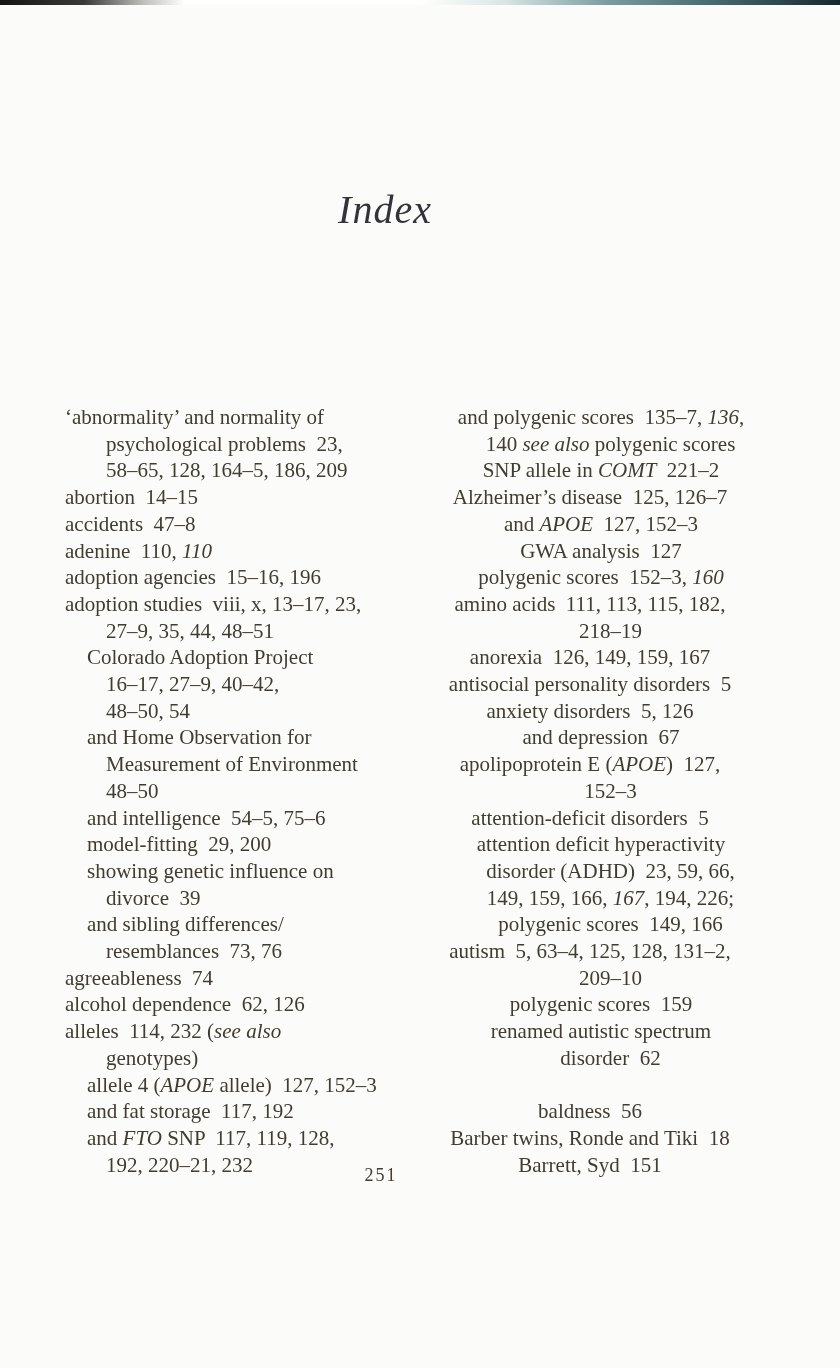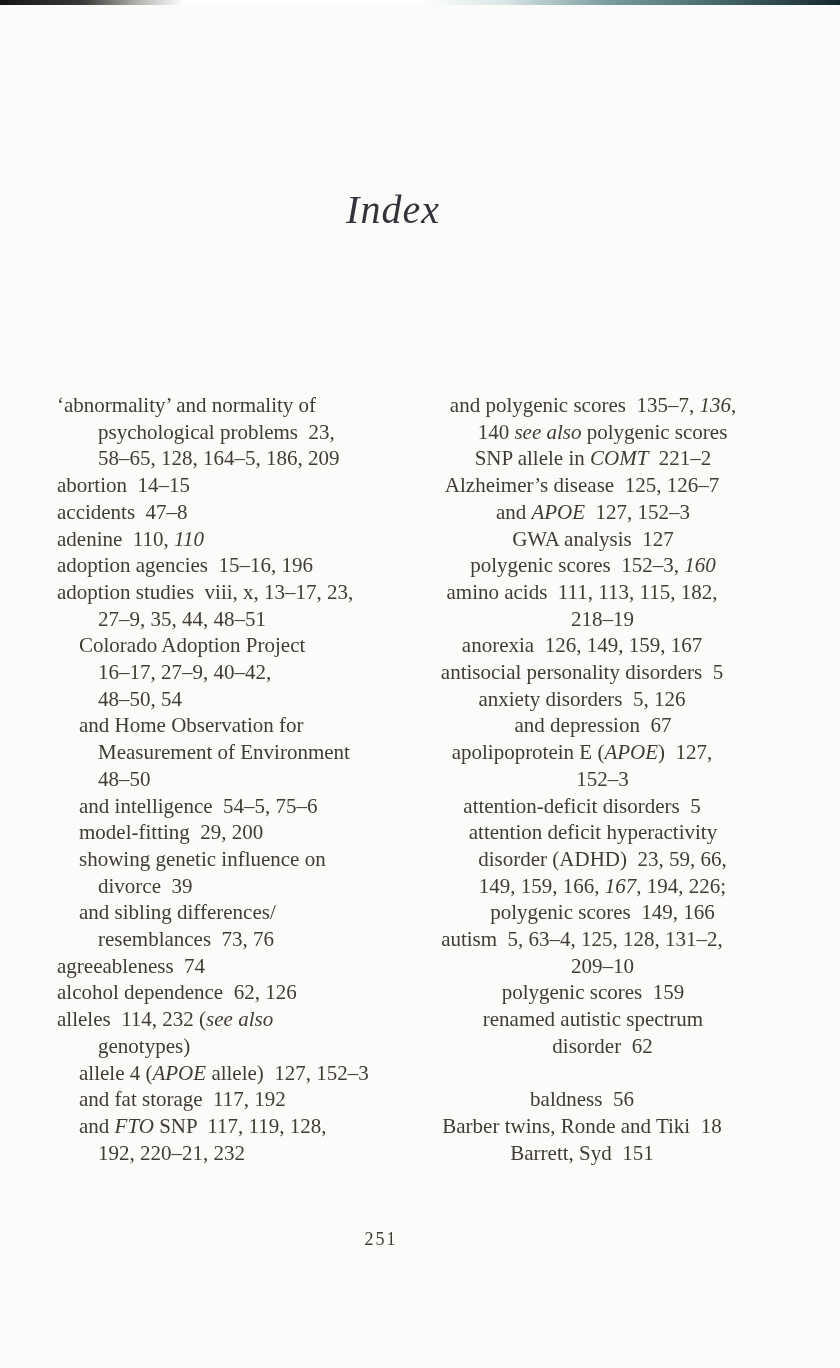--- a/index.html
+++ b/index.html
@@ -15,41 +15,42 @@
     position:relative;
     overflow:hidden;
   }
   .scan-edge{
     position:absolute;top:0;left:0;width:840px;height:5px;
     background:linear-gradient(to right,
       #141414 0%, #3a3a38 10%, #bdbdba 17%, #ffffff 22%,
       #ffffff 50%, #d9e6e6 60%, #7d9ea1 72%, #476a6d 85%, #16282e 100%);
   }
   h1.title{
-    position:absolute;top:186px;left:12px;width:762px;margin:0;
+    position:absolute;top:186px;left:4px;width:762px;margin:0;
     text-align:center;
     font-style:italic;font-weight:normal;
     font-size:40px;line-height:48px;
     letter-spacing:1px;
     color:var(--title);
   }
   .col{
-    position:absolute;top:392px;
+    position:absolute;top:404px;
     font-size:21px;line-height:26.7px;
     color:var(--text);
     white-space:pre;
+    margin-left:8px;
   }
   .col-left{left:57px;width:335px;}
   .col-right{left:391px;width:382px;text-align:center;}
   .index-line{min-height:26.7px;}
   .index-line.indent-1{padding-left:22px;}
   .index-line.indent-2{padding-left:41px;}
   .it{font-style:italic;}
   .page-number{
-    position:absolute;top:1228px;left:0;width:762px;
+    position:absolute;top:1164px;left:0;width:762px;
     text-align:center;
     font-size:18px;line-height:22px;
     letter-spacing:2px;
     color:var(--text);
   }
 </style>
 </head>
 <body>
 
 <div class="page">

